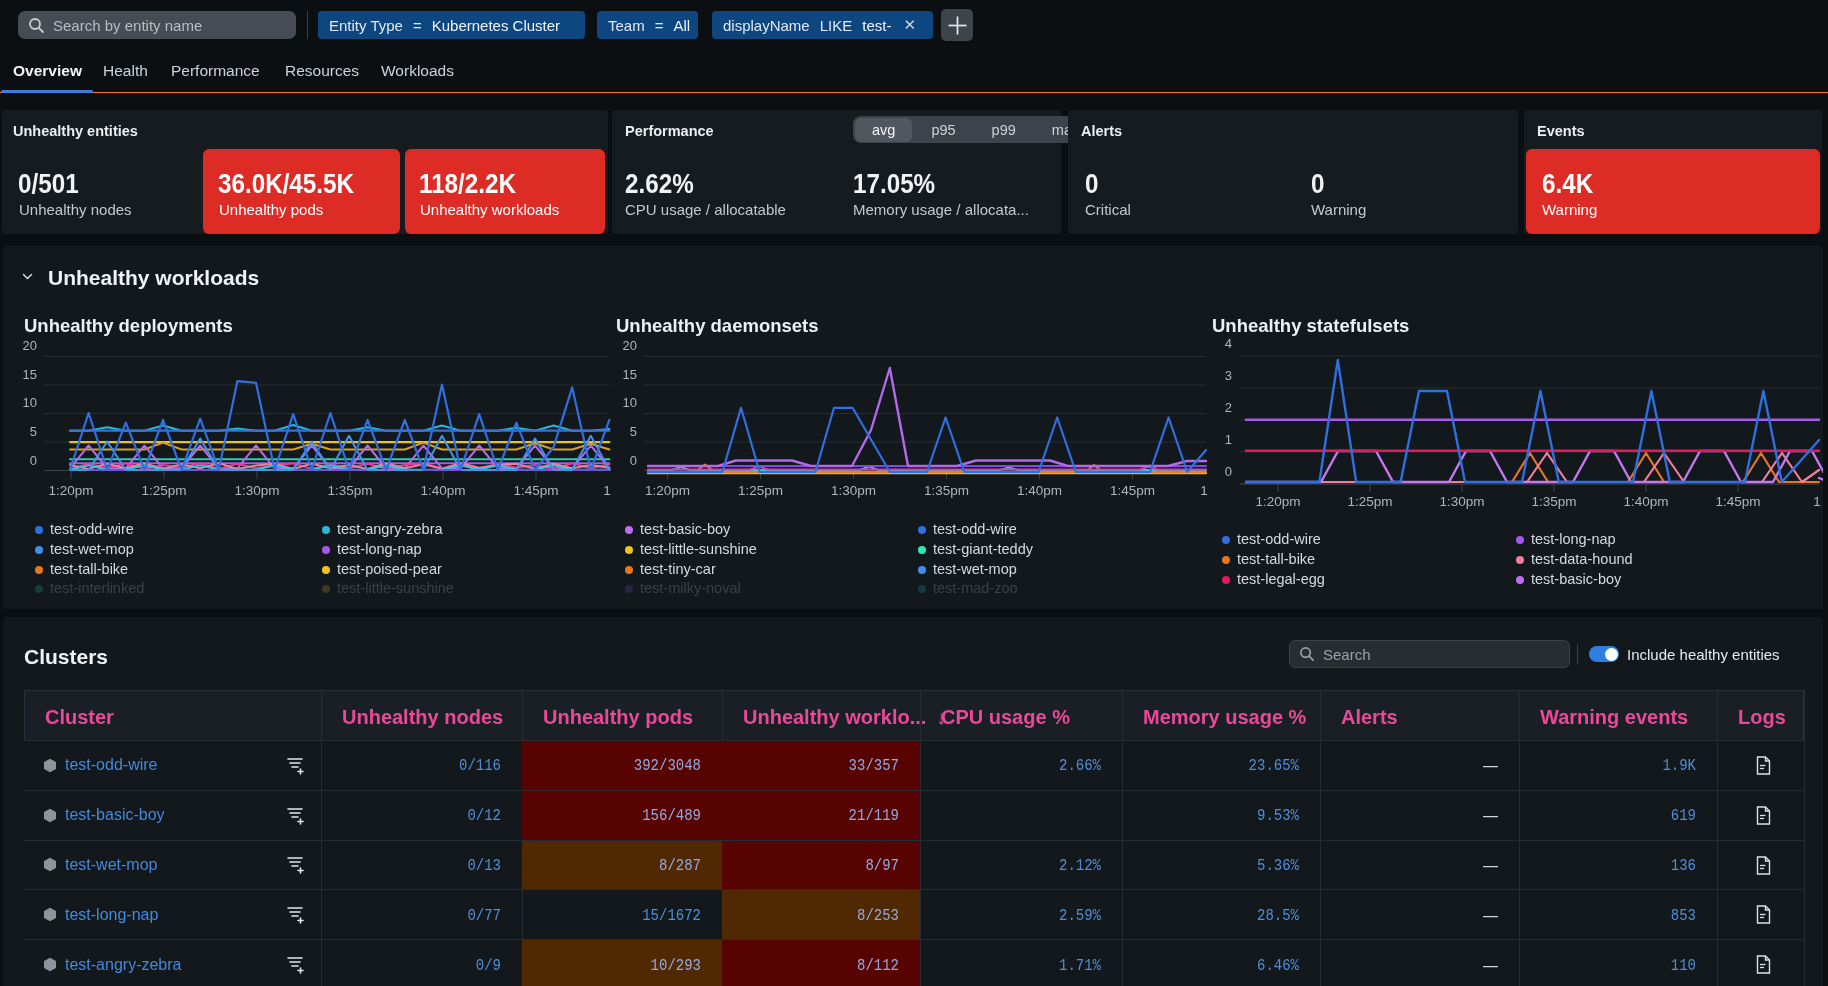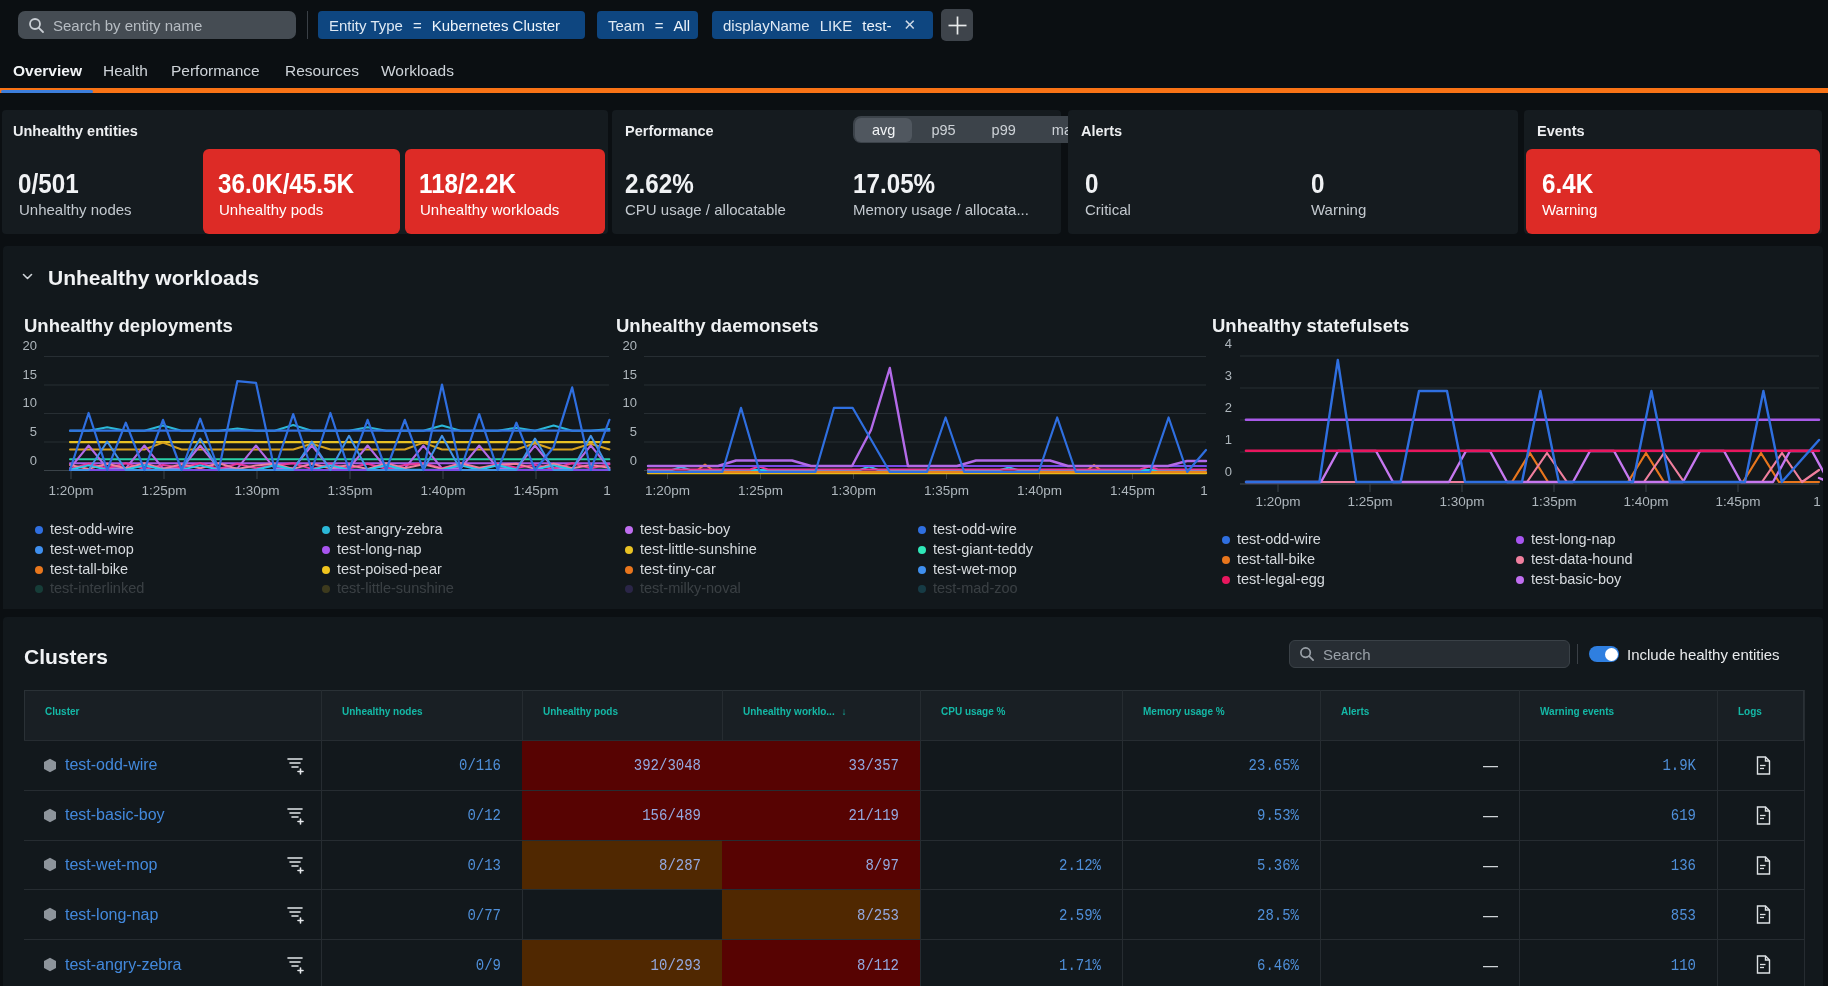--- a/index.html
+++ b/index.html
@@ -9,21 +9,21 @@
   border-radius:7px; display:flex; align-items:center; padding:0 10px; gap:8px; }
 .search .ph { color:#b6bcc2; font-size:15px; }
 .vdiv { position:absolute; left:307px; top:11px; width:1px; height:28px; background:#3a4046; }
 .pill { position:absolute; top:11px; height:28px; background:#0e4680; border-radius:4px;
   display:flex; align-items:center; gap:10px; padding:0 11px; color:#dfe9f3; font-size:15px; }
 .pill b { font-weight:400; color:#eef4fa; }
 .pill .x { color:#cdd9e6; font-size:15px; margin-left:2px; }
 .plus { position:absolute; left:941px; top:9px; width:32px; height:32px; background:#3e444b; border-radius:5px;
   display:flex; align-items:center; justify-content:center; }
 
-.tabs { position:absolute; left:0; top:50px; width:1828px; height:43px; border-bottom:5px solid #f97316; }
+.tabs { position:absolute; left:0; top:50px; width:1828px; height:43px; border-bottom:1px solid #f97316; }
 .tab { position:absolute; top:0; height:42px; display:flex; align-items:center; color:#ced3d8; font-size:15.5px; }
 .tab.active { color:#f2f4f6; font-weight:700; }
 .underline { position:absolute; left:1px; top:40px; width:92px; height:3px; background:#3d7edb; border-radius:2px; }
 
 .card { position:absolute; top:110px; height:124px; background:#151b1f; border-radius:4px; }
 .ctitle { position:absolute; left:12px; top:13px; font-size:14.5px; font-weight:700; color:#eceef0; }
 .sval { position:absolute; font-size:28px; font-weight:700; color:#f0f2f4; transform:scaleX(.865); transform-origin:left top; white-space:nowrap; }
 .slab { position:absolute; font-size:15px; color:#c3c9cf; }
 .redbox { position:absolute; background:#dd2b26; border-radius:6px; top:39px; bottom:0; }
 .redbox .sval, .redbox .slab { color:#fff; }
@@ -38,21 +38,21 @@
 .ltxt { font-size:14.5px; color:#d6dade; }
 
 .csearch { position:absolute; height:28px; background:#272d33; width:281px;
   border:1px solid #3a4147; border-radius:6px; display:flex; align-items:center; padding:0 9px; gap:8px; }
 .csearch .ph { color:#9aa1a8; font-size:15px; }
 .toggle { position:absolute; width:30px; height:16px; background:#2f7fe0; border-radius:8px; }
 .knob { position:absolute; right:1.5px; top:1.5px; width:13px; height:13px; background:#fff; border-radius:50%; }
 .thead { position:absolute; left:24px; top:690px; width:1780px; height:50px; background:#191f24;
   border:1px solid #2a3136; border-bottom:none; }
 .hcell { position:absolute; top:0; height:49px; }
-.hcell > span { position:absolute; left:20px; top:15px; font-size:10px; font-weight:700; color:#14b8a6; white-space:nowrap; }
+.hcell > span { position:absolute; left:20px; top:15px; font-size:20px; font-weight:700; color:#ec4899; white-space:nowrap; }
 .trow { position:absolute; left:24px; width:1780px; height:49.8px; border-top:1px solid #262c31; }
 .cell { position:absolute; top:0; height:100%; }
 .cell.r span { position:absolute; right:21px; top:50%; transform:translateY(-50%) scaleY(1.18); }
 .num { font-family:"Liberation Mono", monospace; font-size:14px; color:#4f8fd9; }
 .num.hi { color:#94a9e0; }
 .dash { color:#d0d4d8; font-size:15px; }
 .cl-inner { position:absolute; left:19px; right:14px; top:0; height:100%; display:flex; align-items:center; gap:8px; }
 .link { color:#4389dc; font-size:16px; }
 .ficon { margin-left:auto; display:flex; }
 .vline { position:absolute; top:690px; height:296px; width:1px; background:#262c31; }
@@ -343,20 +343,23 @@
     </div>
     <div class="cell r" style="left:297px;width:201px;">
       <span class="num">0/116</span>
     </div>
     <div class="cell r" style="left:498px;width:200px;background:#570302;">
       <span class="num hi">392/3048</span>
     </div>
     <div class="cell r" style="left:698px;width:198px;background:#570302;">
       <span class="num hi">33/357</span>
     </div>
+    <div class="cell r" style="left:896px;width:202px;">
+      <span class="num">2.66%</span>
+    </div>
     <div class="cell r" style="left:1098px;width:198px;">
       <span class="num">23.65%</span>
     </div>
     <div class="cell r" style="left:1296px;width:199px">
       <span class="dash">—</span>
     </div>
     <div class="cell r" style="left:1495px;width:198px;">
       <span class="num">1.9K</span>
     </div>
     <div class="cell" style="left:1693px;width:87px">
@@ -481,20 +484,23 @@
               <line x1="13.5" y1="13" x2="13.5" y2="18"></line>
               <line x1="11" y1="15.5" x2="16" y2="15.5"></line>
             </g>
           </svg>
         </span>
       </div>
     </div>
     <div class="cell r" style="left:297px;width:201px;">
       <span class="num">0/77</span>
     </div>
+    <div class="cell r" style="left:498px;width:200px;">
+      <span class="num">15/1672</span>
+    </div>
     <div class="cell r" style="left:698px;width:198px;background:#502801;">
       <span class="num hi">8/253</span>
     </div>
     <div class="cell r" style="left:896px;width:202px;">
       <span class="num">2.59%</span>
     </div>
     <div class="cell r" style="left:1098px;width:198px;">
       <span class="num">28.5%</span>
     </div>
     <div class="cell r" style="left:1296px;width:199px">

